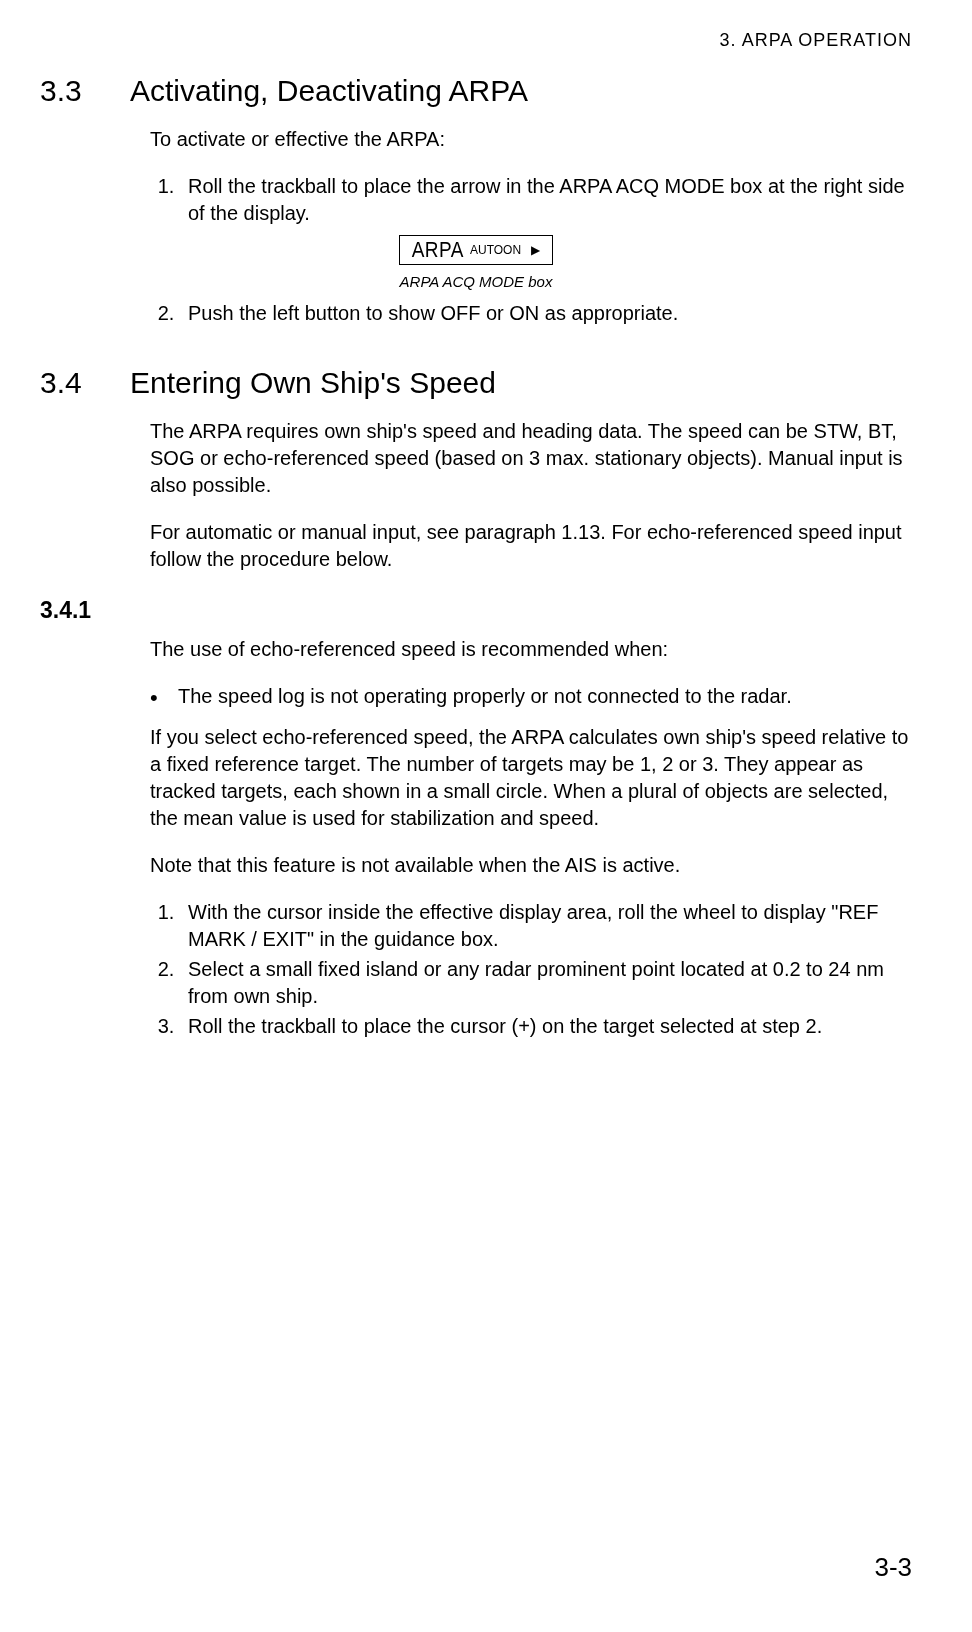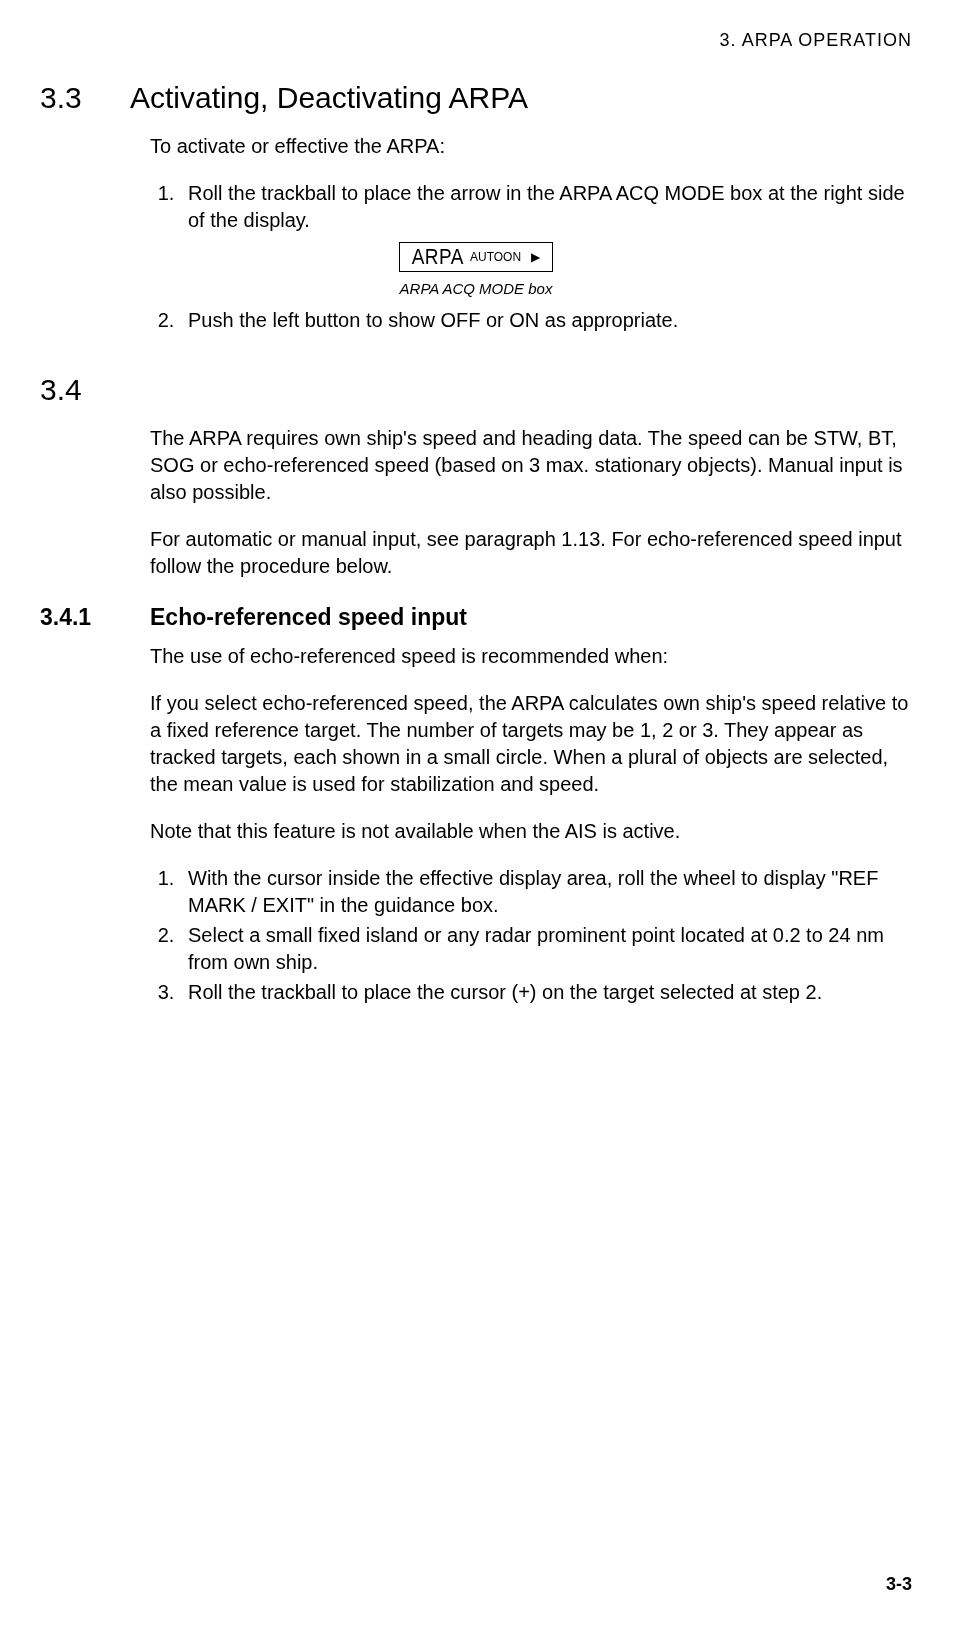--- a/index.html
+++ b/index.html
@@ -13,21 +13,21 @@
       color: #000;
       width: 972px;
       height: 1632px;
       position: relative;
       padding: 30px 60px 30px 40px;
     }
     .header-right {
       text-align: right;
       font-size: 18px;
       letter-spacing: 1px;
-      margin-bottom: 30px;
+      margin-bottom: 23px;
     }
     .section-heading {
       font-size: 30px;
       font-weight: normal;
       margin-bottom: 18px;
       display: flex;
     }
     .section-heading .num {
       min-width: 90px;
     }
@@ -106,24 +106,24 @@
       font-size: 12px;
       margin-left: 4px;
     }
     .figure-caption {
       font-style: italic;
       font-size: 15px;
       margin-top: 8px;
     }
     .page-number {
       position: absolute;
-      bottom: 37px;
+      bottom: 49px;
       right: 60px;
-      font-size: 18px;
-      font-weight: bold;
+      font-size: 26px;
+      font-weight: normal;
     }
     .gap-small { height: 4px; }
     .gap-large { height: 36px; }
   </style>
 </head>
 <body>
 
 <div class="header-right">3.  ARPA  OPERATION</div>
 
 <div class="section-heading">
@@ -150,35 +150,36 @@
 </div>
 
 <ol class="numbered" start="2">
   <li>Push the left button to show OFF or ON as appropriate.</li>
 </ol>
 
 <div class="gap-large"></div>
 
 <div class="section-heading">
   <span class="num">3.4</span>
+  <span>Entering Own Ship's Speed</span>
 </div>
 
 <p class="body-text">The ARPA requires own ship's speed and heading data. The speed can be STW, BT, SOG or echo-referenced speed (based on 3 max. stationary objects). Manual input is also possible.</p>
 <p class="body-text">For automatic or manual input, see paragraph 1.13. For echo-referenced speed input follow the procedure below.</p>
 
 <div class="gap-small"></div>
 
 <div class="subsection-heading">
   <span class="num">3.4.1</span>
-  <span>Echo-referenced speed input</span>
 </div>
 
 <p class="body-text">The use of echo-referenced speed is recommended when:</p>
 
 <ul class="bulleted">
+  <li>The speed log is not operating properly or not connected to the radar.</li>
 </ul>
 
 <p class="body-text">If you select echo-referenced speed, the ARPA calculates own ship's speed relative to a fixed reference target. The number of targets may be 1, 2 or 3. They appear as tracked targets, each shown in a small circle. When a plural of objects are selected, the mean value is used for stabilization and speed.</p>
 <p class="body-text">Note that this feature is not available when the AIS is active.</p>
 
 <ol class="numbered">
   <li>With the cursor inside the effective display area, roll the wheel to display "REF MARK / EXIT" in the guidance box.</li>
   <li>Select a small fixed island or any radar prominent point located at 0.2 to 24 nm from own ship.</li>
   <li>Roll the trackball to place the cursor (+) on the target selected at step 2.</li>
 </ol>

